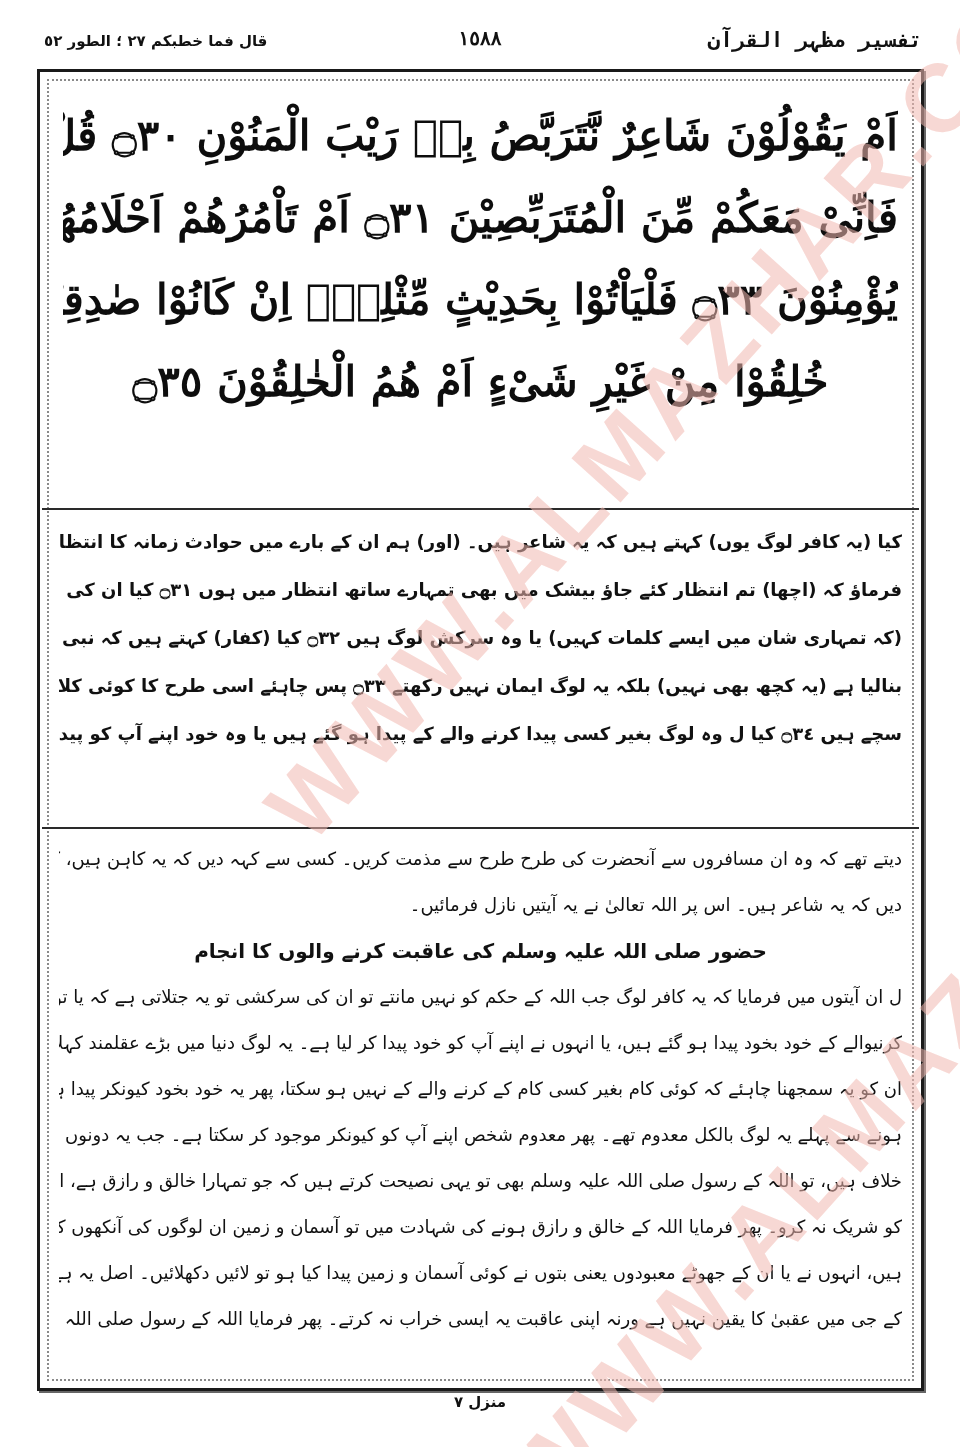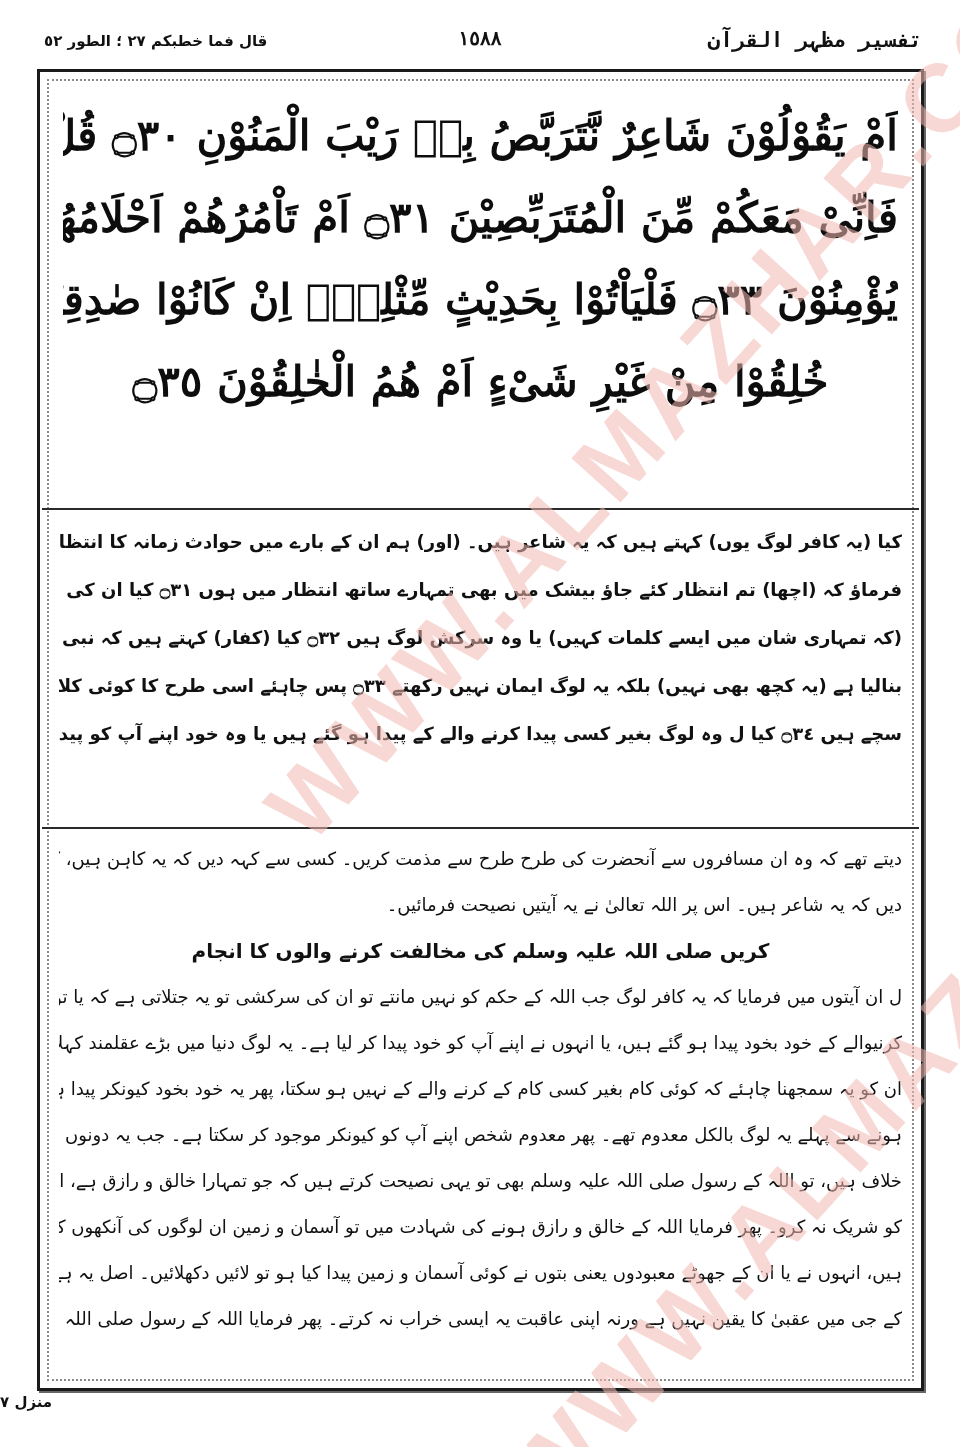--- a/index.html
+++ b/index.html
@@ -59,21 +59,21 @@
     line-height: 48px; height: 48px; white-space: nowrap; overflow: hidden;
     text-align: justify; text-align-last: justify; color: #111;
   }
   .c-line { line-height: 46px; height: 46px; font-weight: normal; font-size: 18px; }
   .c-line.short { text-align-last: right; }
   .c-heading {
     font-family: "DejaVu Sans", sans-serif; font-size: 20px; font-weight: bold;
     line-height: 46px; height: 46px; text-align: center; text-align-last: center;
   }
   .footer {
-    position: absolute; left: 0; right: 0; top: 1393px; text-align: left;
+    position: absolute; left: 0; right: 0; top: 1393px; text-align: center;
     font-family: "DejaVu Sans", sans-serif; font-size: 15px; font-weight: bold;
     direction: rtl;
   }
   .watermark {
     position: absolute; pointer-events: none;
     font-family: "Liberation Sans", sans-serif; font-weight: bold;
     font-size: 96px; letter-spacing: 6px; opacity: 0.55;
     transform-origin: center center; white-space: nowrap;
   }
   .wm1 { left: 90px; top: 330px; transform: rotate(-48deg); }
@@ -105,22 +105,22 @@
       <div class="t-line">فرماؤ کہ (اچھا) تم انتظار کئے جاؤ بیشک میں بھی تمہارے ساتھ انتظار میں ہوں ۝٣١ کیا ان کی عقلیں یہی بتاتی ہیں</div>
       <div class="t-line">(کہ تمہاری شان میں ایسے کلمات کہیں) یا وہ سرکش لوگ ہیں ۝٣٢ کیا (کفار) کہتے ہیں کہ نبی نے اس قرآن کو (خود)</div>
       <div class="t-line">بنالیا ہے (یہ کچھ بھی نہیں) بلکہ یہ لوگ ایمان نہیں رکھتے ۝٣٣ پس چاہئے اسی طرح کا کوئی کلام (بناکر) لے آئیں اگر وہ</div>
       <div class="t-line">سچے ہیں ۝٣٤ کیا ل وہ لوگ بغیر کسی پیدا کرنے والے کے پیدا ہو گئے ہیں یا وہ خود اپنے آپ کو پیدا کرنے والے ہیں ۝٣٥</div>
     </div>
 
     <div class="divider" style="top:746px;"></div>
 
     <div class="section commentary">
       <div class="c-line">دیتے تھے کہ وہ ان مسافروں سے آنحضرت کی طرح طرح سے مذمت کریں۔ کسی سے کہہ دیں کہ یہ کاہن ہیں، کسی سے کہہ</div>
-      <div class="c-line short">دیں کہ یہ شاعر ہیں۔ اس پر اللہ تعالیٰ نے یہ آیتیں نصیحت فرمائیں۔</div>
-      <div class="c-heading">کریں صلی اللہ علیہ وسلم کی مخالفت کرنے والوں کا انجام</div>
+      <div class="c-line short">دیں کہ یہ شاعر ہیں۔ اس پر اللہ تعالیٰ نے یہ آیتیں نازل فرمائیں۔</div>
+      <div class="c-heading">حضور صلی اللہ علیہ وسلم کی عاقبت کرنے والوں کا انجام</div>
       <div class="c-line">ل ان آیتوں میں فرمایا کہ یہ کافر لوگ جب اللہ کے حکم کو نہیں مانتے تو ان کی سرکشی تو یہ جتلاتی ہے کہ یا تو یہ لوگ بغیر کسی پیدا</div>
       <div class="c-line">کرنیوالے کے خود بخود پیدا ہو گئے ہیں، یا انہوں نے اپنے آپ کو خود پیدا کر لیا ہے۔ یہ لوگ دنیا میں بڑے عقلمند کہلاتے ہیں،</div>
       <div class="c-line">ان کو یہ سمجھنا چاہئے کہ کوئی کام بغیر کسی کام کے کرنے والے کے نہیں ہو سکتا، پھر یہ خود بخود کیونکر پیدا ہو گئے۔ اسی طرح پیدا</div>
       <div class="c-line">ہونے سے پہلے یہ لوگ بالکل معدوم تھے۔ پھر معدوم شخص اپنے آپ کو کیونکر موجود کر سکتا ہے۔ جب یہ دونوں باتیں عقل کے</div>
       <div class="c-line">خلاف ہیں، تو اللہ کے رسول صلی اللہ علیہ وسلم بھی تو یہی نصیحت کرتے ہیں کہ جو تمہارا خالق و رازق ہے، اسکی عبادت میں کسی دوسرے</div>
       <div class="c-line">کو شریک نہ کرو۔ پھر فرمایا اللہ کے خالق و رازق ہونے کی شہادت میں تو آسمان و زمین ان لوگوں کی آنکھوں کے سامنے موجود</div>
       <div class="c-line">ہیں، انہوں نے یا ان کے جھوٹے معبودوں یعنی بتوں نے کوئی آسمان و زمین پیدا کیا ہو تو لائیں دکھلائیں۔ اصل یہ ہے کہ ان</div>
       <div class="c-line">کے جی میں عقبیٰ کا یقین نہیں ہے ورنہ اپنی عاقبت یہ ایسی خراب نہ کرتے۔ پھر فرمایا اللہ کے رسول صلی اللہ علیہ وسلم کی بددعا سے ان پر</div>
     </div>
 

